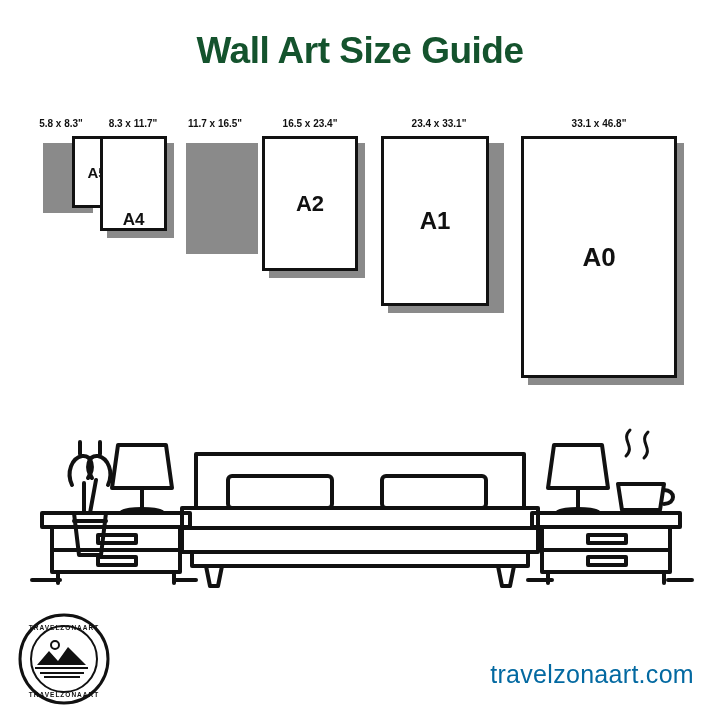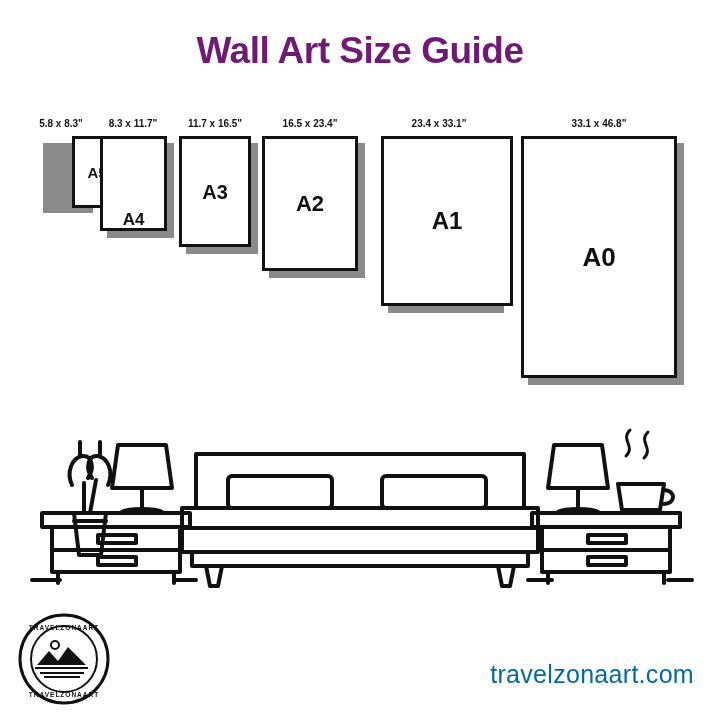--- a/index.html
+++ b/index.html
@@ -18,21 +18,21 @@
 
   .page-title {
     position: absolute;
     top: 30px;
     left: 0;
     width: 720px;
     text-align: center;
     font-size: 37px;
     font-weight: bold;
     letter-spacing: -0.5px;
-    color: #701a75;
+    color: #14532d;
   }
 
   
   .frames-layer {
     position: absolute;
     left: 0;
     top: 0;
     width: 720px;
     height: 400px;
   }
@@ -113,37 +113,34 @@
   <div class="frame-group" style="left:100px; top:136px; width:74px; height:102px;">
     <div class="frame-shadow" style="width:67px; height:95px;"></div>
     <div class="frame-box" style="width:67px; height:95px;align-items:flex-end;">
       <span class="frame-label" style="font-size:17px;">A4</span>
     </div>
   </div>
 
   <div class="frame-dims" style="left:163px; top:118px; width:104px;">11.7 x 16.5"</div>
   <div class="frame-group" style="left:179px; top:136px; width:79px; height:118px;">
     <div class="frame-shadow" style="width:72px; height:111px;"></div>
-    <div class="frame-box" style="width:72px; height:111px;">
-      <span class="frame-label" style="font-size:20px;">A3</span>
-    </div>
   </div>
 
   <div class="frame-dims" style="left:256px; top:118px; width:108px;">16.5 x 23.4"</div>
   <div class="frame-group" style="left:262px; top:136px; width:103px; height:142px;">
     <div class="frame-shadow" style="width:96px; height:135px;"></div>
     <div class="frame-box" style="width:96px; height:135px;">
       <span class="frame-label" style="font-size:22px;">A2</span>
     </div>
   </div>
 
   <div class="frame-dims" style="left:383px; top:118px; width:112px;">23.4 x 33.1"</div>
   <div class="frame-group" style="left:381px; top:136px; width:123px; height:177px;">
     <div class="frame-shadow" style="width:116px; height:170px;"></div>
-    <div class="frame-box" style="width:132px; height:170px;">
+    <div class="frame-box" style="width:108px; height:170px;">
       <span class="frame-label" style="font-size:24px;">A1</span>
     </div>
   </div>
 
   <div class="frame-dims" style="left:543px; top:118px; width:112px;">33.1 x 46.8"</div>
   <div class="frame-group" style="left:521px; top:136px; width:163px; height:249px;">
     <div class="frame-shadow" style="width:156px; height:242px;"></div>
     <div class="frame-box" style="width:156px; height:242px;">
       <span class="frame-label" style="font-size:26px;">A0</span>
     </div>

